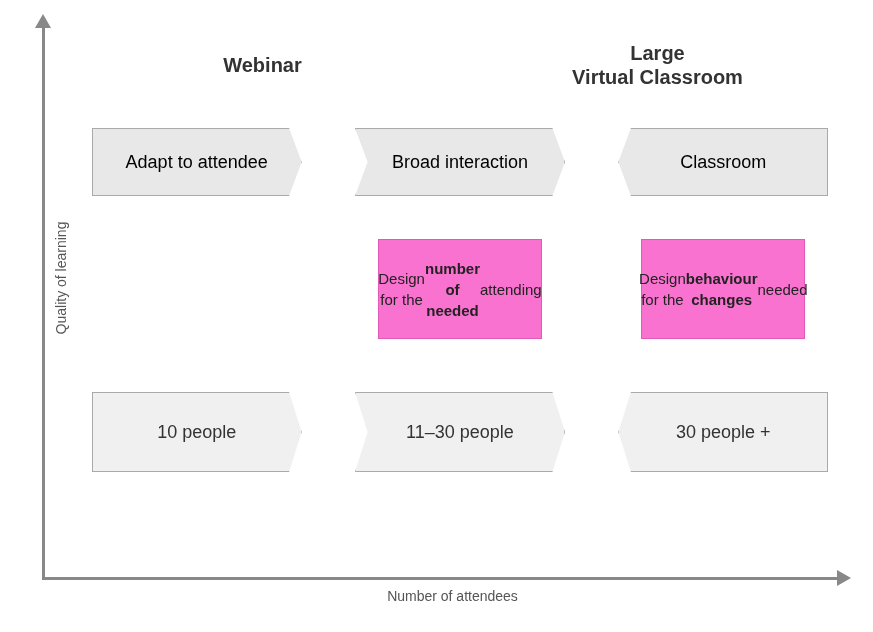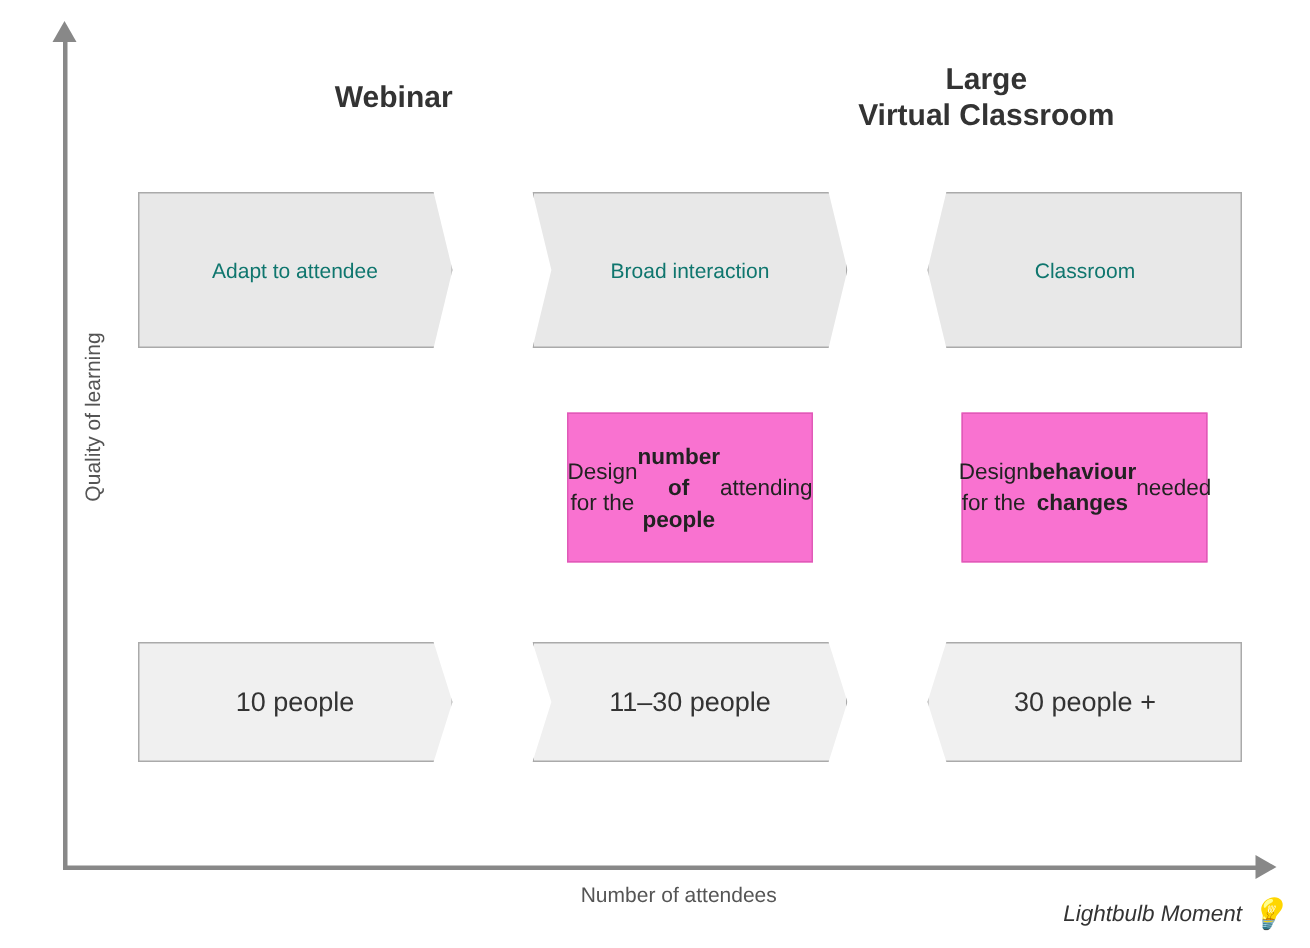--- a/index.html
+++ b/index.html
@@ -112,29 +112,29 @@
       flex: 1;
       display: flex;
       align-items: center;
       justify-content: center;
       padding: 8px;
     }
 
     
     .shape-box {
       width: 210px;
-      height: 104px;
+      height: 68px;
       background: #e8e8e8;
       border: 1.5px solid #aaa;
       display: flex;
       align-items: center;
       justify-content: center;
       text-align: center;
-      font-size: 14px;
-      color: #0f766e;
+      font-size: 18px;
+      color: #000000;
       position: relative;
       clip-path: polygon(0 0, 94% 0, 100% 50%, 94% 100%, 0 100%, 6% 50%);
     }
     .shape-box.first {
       clip-path: polygon(0 0, 94% 0, 100% 50%, 94% 100%, 0 100%);
     }
     .shape-box.last {
       clip-path: polygon(6% 0, 100% 0, 100% 100%, 6% 100%, 0 50%);
     }
 
@@ -242,48 +242,44 @@
         <div class="shape-box last">
           <span>Classroom</span>
         </div>
       </div>
     </div>
 
     <div class="middle-row">
       <div class="cell"></div>
       <div class="cell">
         <div class="pink-box">
-          Design for the <strong>number of people</strong> attending
+          Design for the <strong>number of needed</strong> attending
         </div>
       </div>
       <div class="cell">
         <div class="pink-box">
           Design for the <strong>behaviour changes</strong> needed
         </div>
       </div>
     </div>
 
-    <div class="row" style="margin-top: 30px;">
+    <div class="row" style="margin-top: 30px; justify-content: flex-end;">
       <div class="cell">
         <div class="bottom-box first">
           <span>10 people</span>
         </div>
       </div>
       <div class="cell">
         <div class="bottom-box">
           <span>11–30 people</span>
         </div>
       </div>
       <div class="cell">
         <div class="bottom-box last">
           <span>30 people +</span>
         </div>
       </div>
     </div>
 
   </div>
 
-  <div class="brand">
-    <span>Lightbulb Moment</span>
-    <span class="lightbulb">💡</span>
-  </div>
 
 </div>
 
 </body></html>

